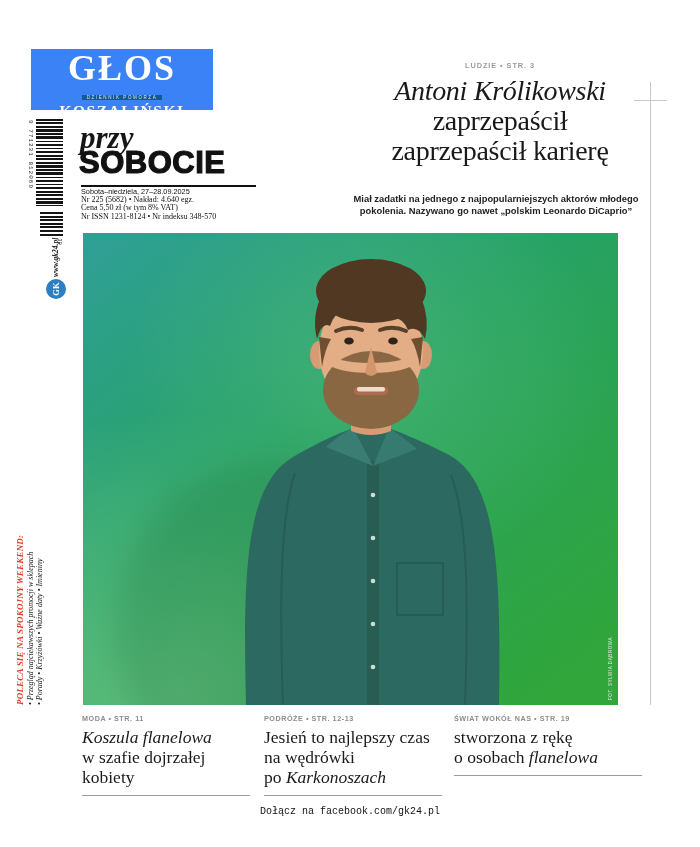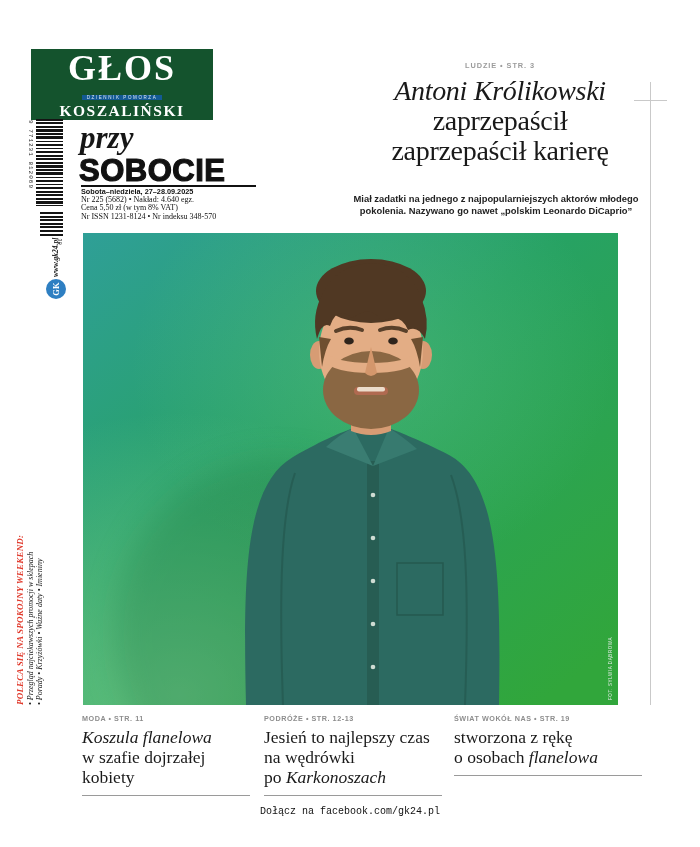--- a/index.html
+++ b/index.html
@@ -5,22 +5,22 @@
   * { margin:0; padding:0; box-sizing:border-box; }
   html,body { background:#e8e8e8; }
   .page {
     position:relative; width:700px; height:847px; margin:0 auto;
     background:#ffffff; overflow:hidden;
     font-family:"Liberation Serif", serif; color:#1a1a1a;
   }
 
   
   .masthead-box {
-    position:absolute; left:31px; top:49px; width:182px; height:71px;
-    background:#14532d; color:#fff; text-align:center;
+    position:absolute; left:31px; top:49px; width:182px; height:61px;
+    background:#3b82f6; color:#fff; text-align:center;
   }
   .masthead-title {
     font-family:"Liberation Serif", serif; font-weight:bold;
     font-size:36px; line-height:34px; letter-spacing:2px; padding-top:2px;
   }
   .masthead-tagline {
     display:inline-block; font-family:"Liberation Sans", sans-serif;
     font-size:4.5px; letter-spacing:1.6px; line-height:5px;
     background:#135a94; padding:0 5px; color:#dce9f5;
   }
@@ -31,27 +31,27 @@
 
   
   .supp-script {
     position:absolute; left:80px; top:122px;
     font-family:"Liberation Serif", serif; font-style:italic; font-weight:bold;
     font-size:31px; line-height:32px; color:#161616;
   }
   .supp-name {
     position:absolute; left:79px; top:146px;
     font-family:"Liberation Sans", sans-serif; font-weight:bold;
-    font-size:31px; line-height:34px; letter-spacing:0.5px; color:#111;margin-top:8px;
+    font-size:31px; line-height:34px; letter-spacing:0.5px; color:#111;
     -webkit-text-stroke:1.2px #111;
   }
   .supp-rule { position:absolute; left:81px; top:185px; width:175px; height:1.5px; background:#111; }
   .issue-block { position:absolute; left:81px; top:188px; width:170px; }
   .issue-date {
-    font-family:"Liberation Sans", sans-serif; font-weight:bold;
+    font-family:"Liberation Sans", sans-serif; font-weight:normal;
     font-size:7.3px; line-height:7.5px; color:#111;
   }
   .issue-line { font-size:8px; line-height:6.9px; color:#111; padding-top:1.5px; }
 
   
   .barcode-digits {
     position:absolute; left:27px; top:120px; height:86px;
     writing-mode:vertical-rl; text-orientation:sideways;
     font-family:"Liberation Mono", monospace; font-size:6px; letter-spacing:1px; color:#222;
   }

